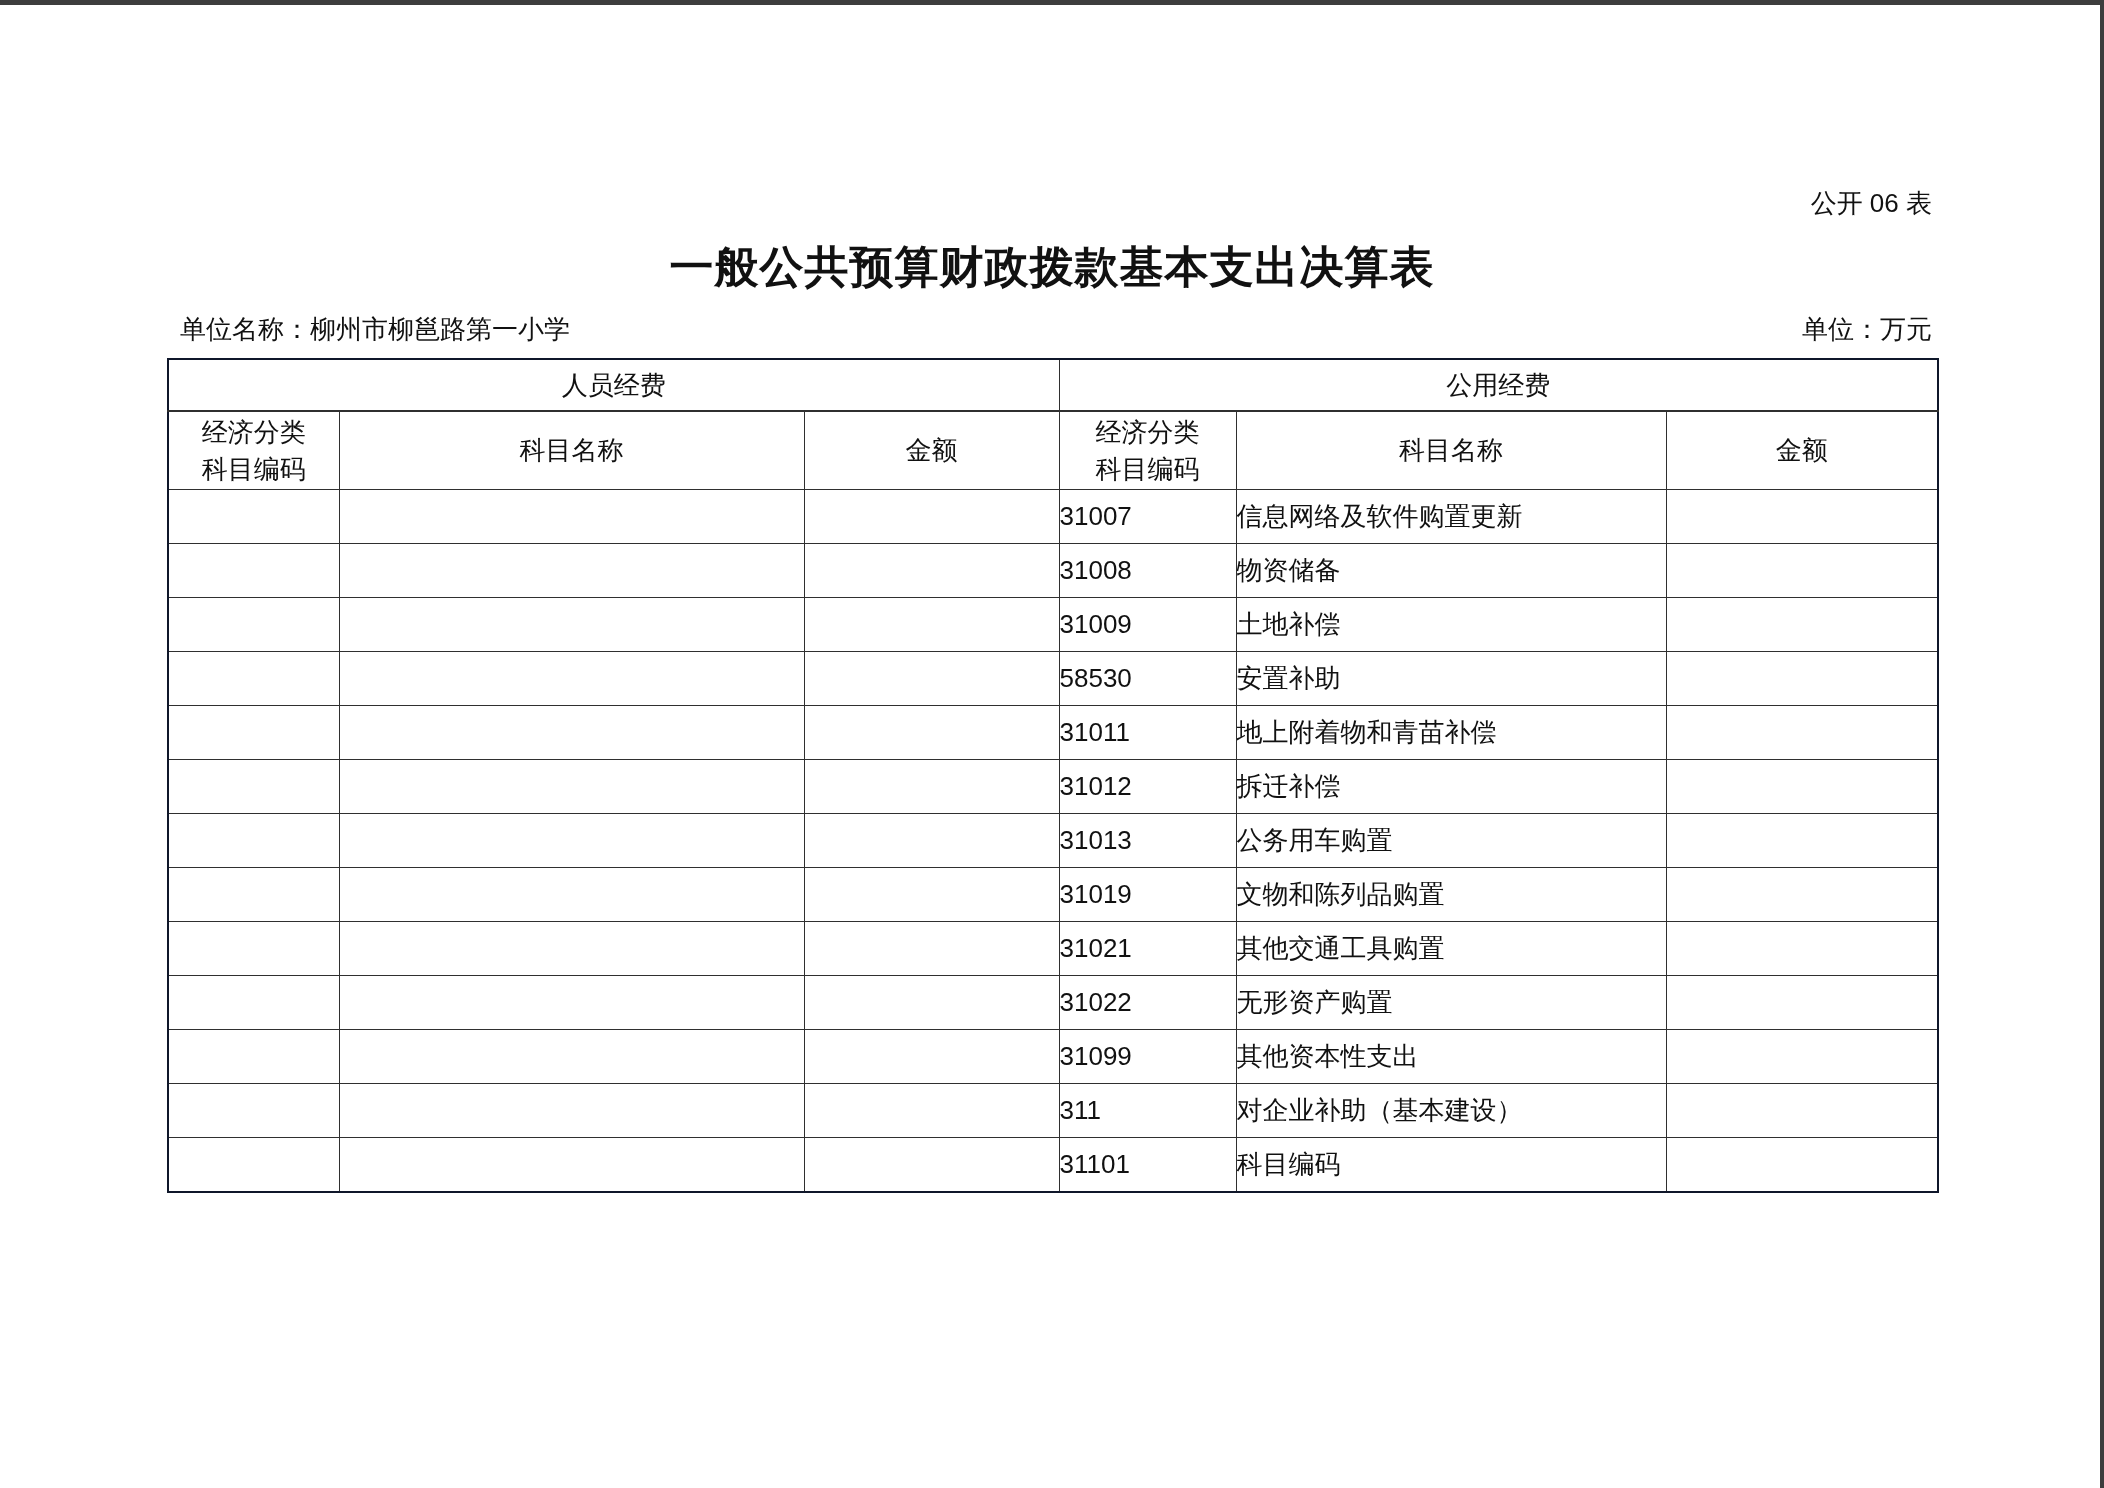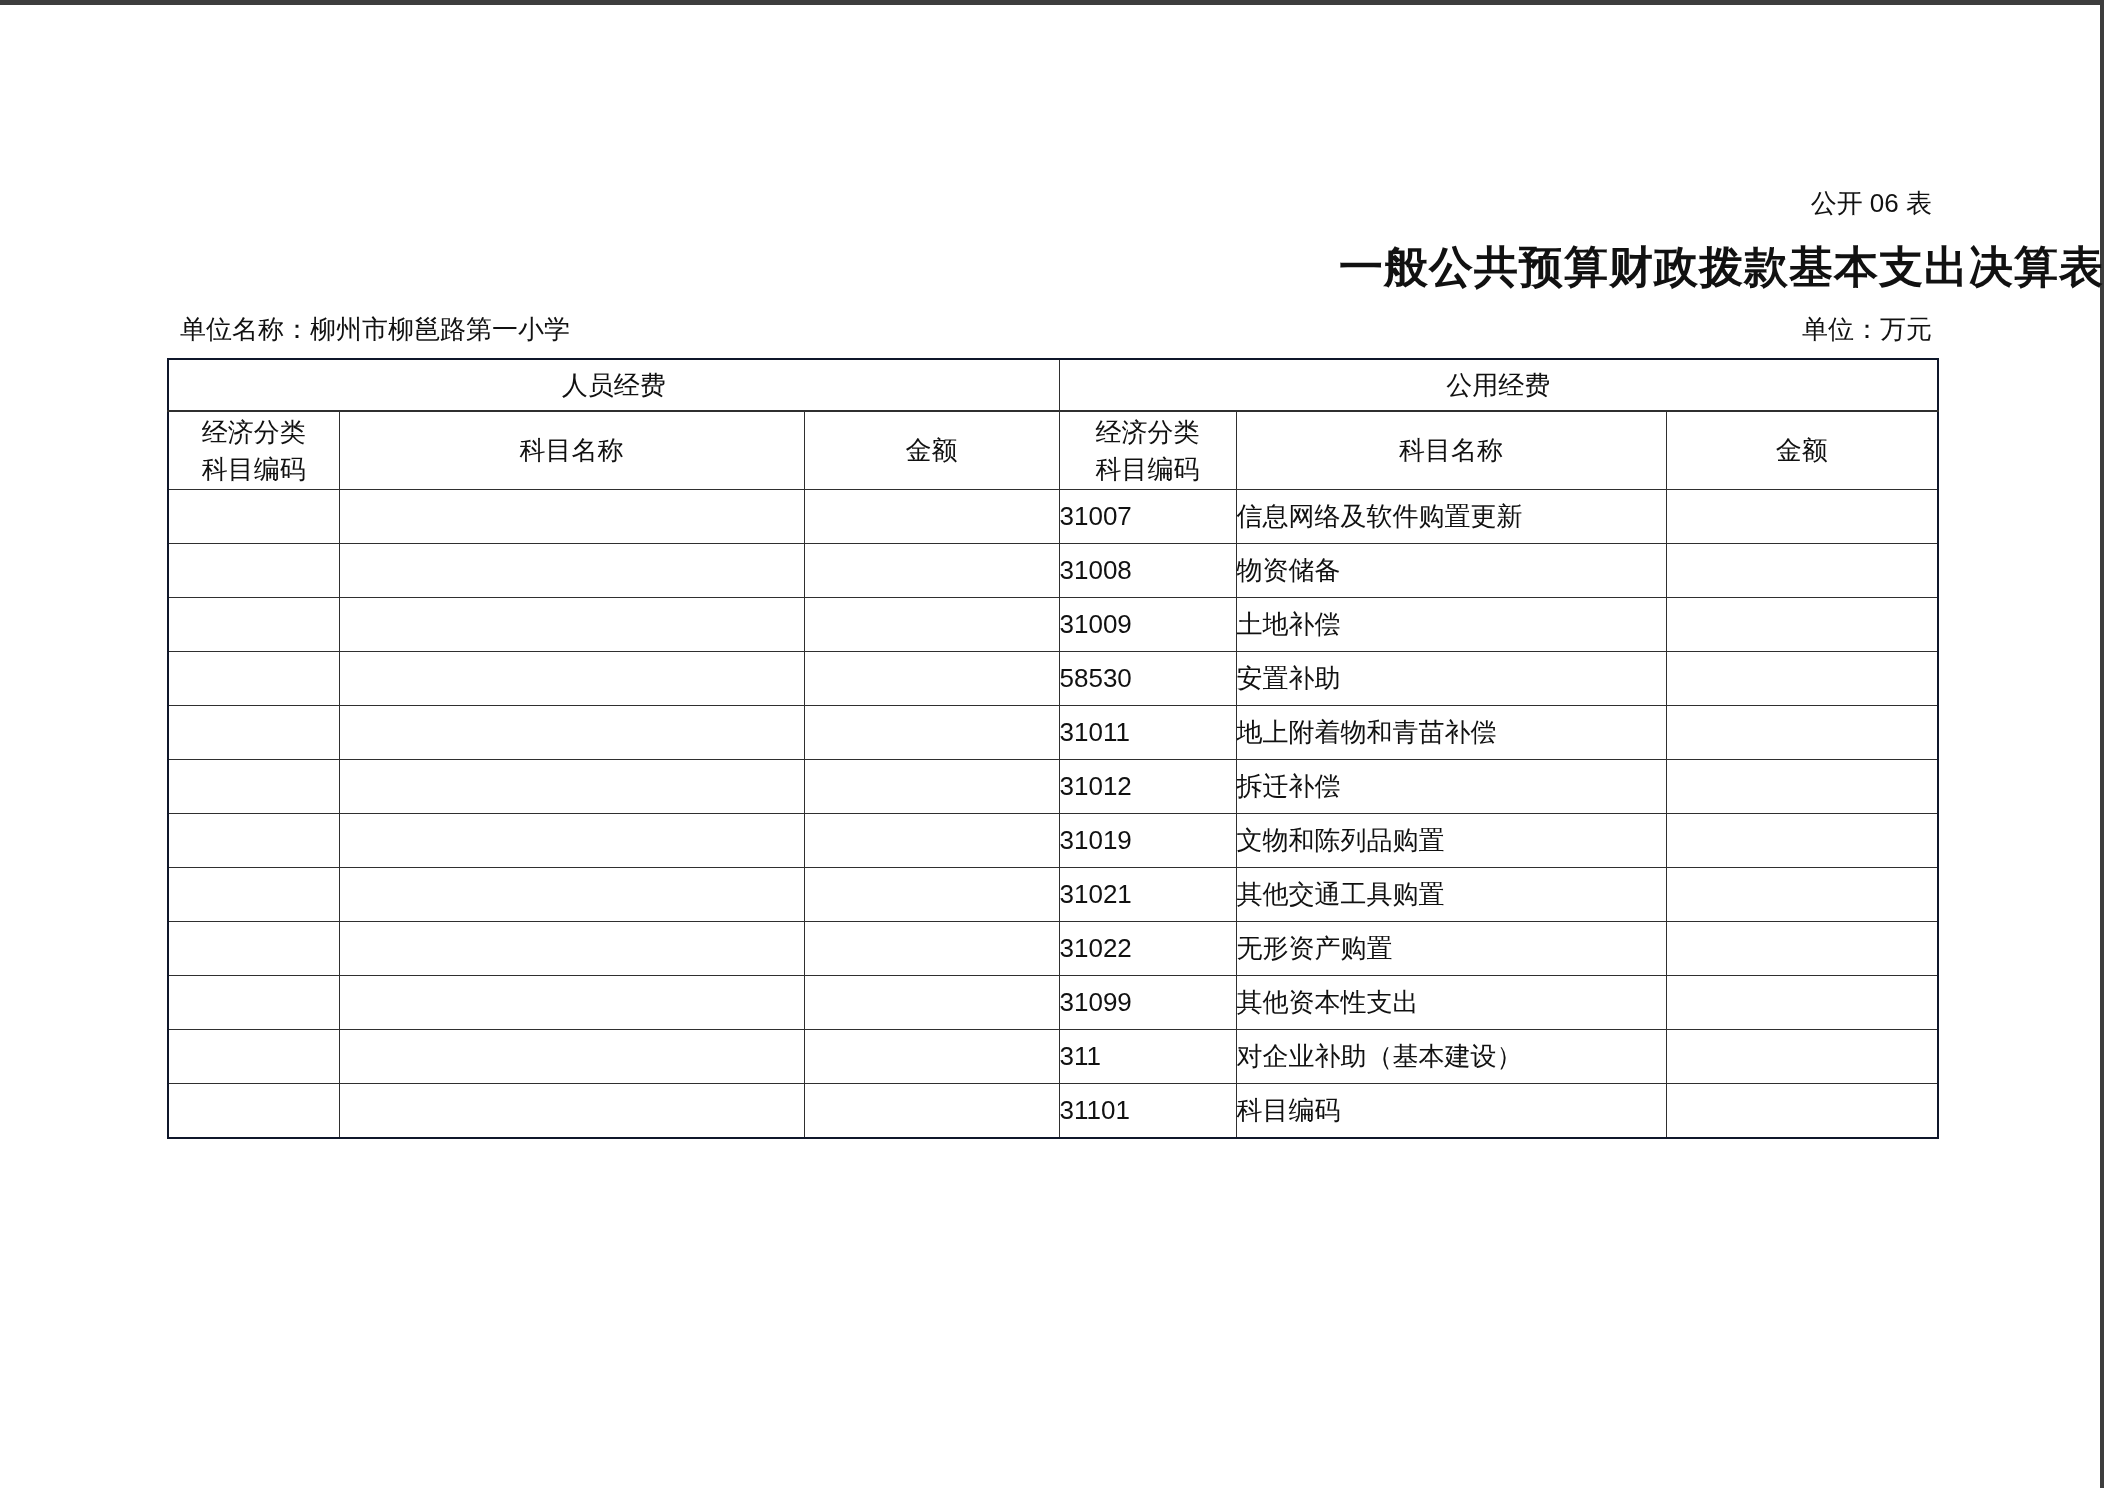--- a/index.html
+++ b/index.html
@@ -18,21 +18,21 @@
   .edge-right {
     position: absolute; top: 0; right: 0; width: 4px; height: 1488px;
     background: #3d3d3d;
   }
   .form-label {
     position: absolute; top: 186px; right: 172px;
     font-size: 26px; white-space: pre;
   }
   .title {
     position: absolute; top: 238px; left: 0; width: 100%;
-    margin: 0; text-align: right;
+    margin: 0; text-align: center;
     font-size: 44px; font-weight: bold; letter-spacing: 1px;
   }
   .meta-row {
     position: absolute; top: 312px; left: 180px; right: 172px;
     display: flex; justify-content: space-between;
     font-size: 26px;
   }
   table.grid {
     position: absolute; left: 167px; top: 358px;
     width: 1770px;
@@ -142,20 +142,28 @@
     <td class="name"></td>
     <td class="amount"></td>
     <td class="code">31012</td>
     <td class="name">拆迁补偿</td>
     <td class="amount"></td>
   </tr>
         <tr>
     <td class="code"></td>
     <td class="name"></td>
     <td class="amount"></td>
+    <td class="code">31013</td>
+    <td class="name">公务用车购置</td>
+    <td class="amount"></td>
+  </tr>
+        <tr>
+    <td class="code"></td>
+    <td class="name"></td>
+    <td class="amount"></td>
     <td class="code">31019</td>
     <td class="name">文物和陈列品购置</td>
     <td class="amount"></td>
   </tr>
         <tr>
     <td class="code"></td>
     <td class="name"></td>
     <td class="amount"></td>
     <td class="code">31021</td>
     <td class="name">其他交通工具购置</td>

